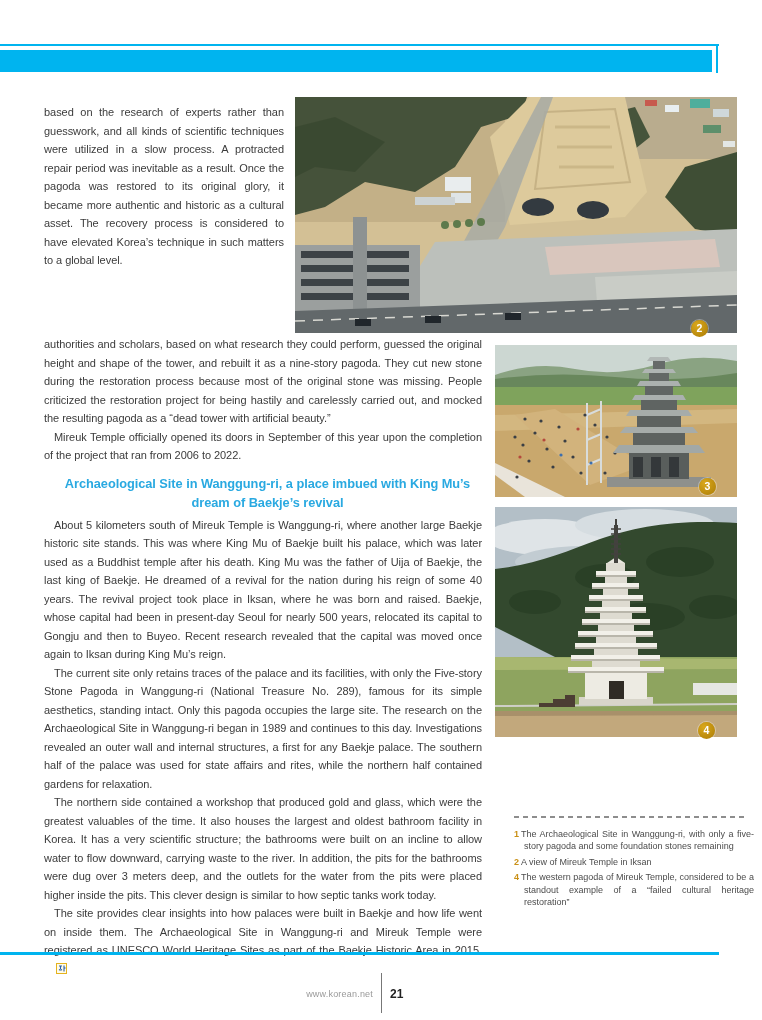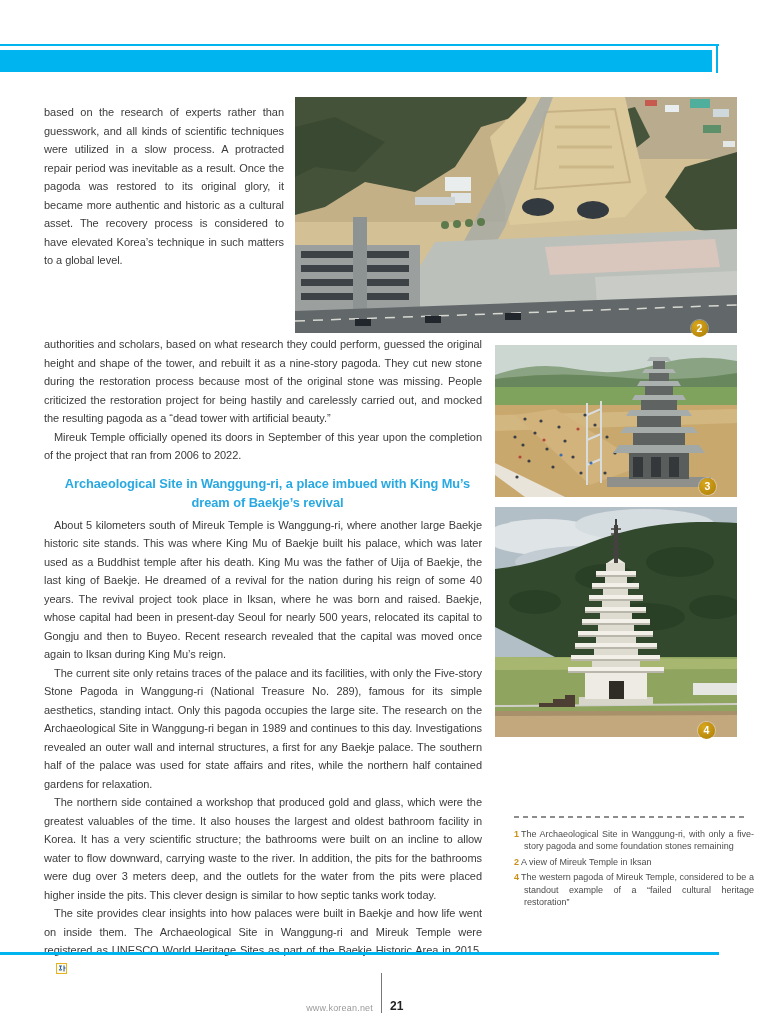--- a/index.html
+++ b/index.html
@@ -41,21 +41,21 @@
                   background:repeating-linear-gradient(90deg,#8d8d8d 0 5px, transparent 5px 9px); }
   .caption-item { font-size:9px; line-height:12.4px; color:#4c4c4c; text-align:justify;
                   padding-left:10px; text-indent:-10px; margin-bottom:3px; }
   .caption-num { color:#c99016; font-weight:bold; margin-right:2px; }
 
   
   .endmark { display:inline-block; width:11px; height:11px; vertical-align:-1px; margin-left:2px; }
 
   
   .footer-rule { position:absolute; left:0; top:952px; width:719px; height:2.5px; background:#00b4ef; }
-  .footer { position:absolute; left:278px; top:973px; display:flex; align-items:flex-end; }
+  .footer { position:absolute; left:278px; top:973px; display:flex; align-items:center; }
   .footer-url { width:95px; text-align:right; font-size:9px; color:#9a9a9a; letter-spacing:.2px; padding-top:1px; }
   .footer-divider { width:1px; height:40px; background:#777; margin:0 8px; }
   .footer-page { font-size:12px; font-weight:bold; color:#222; padding-top:1px; }
 </style>
 </head>
 <body>
 
 <div class="page">
 
   <div class="header-rule-h"></div>

